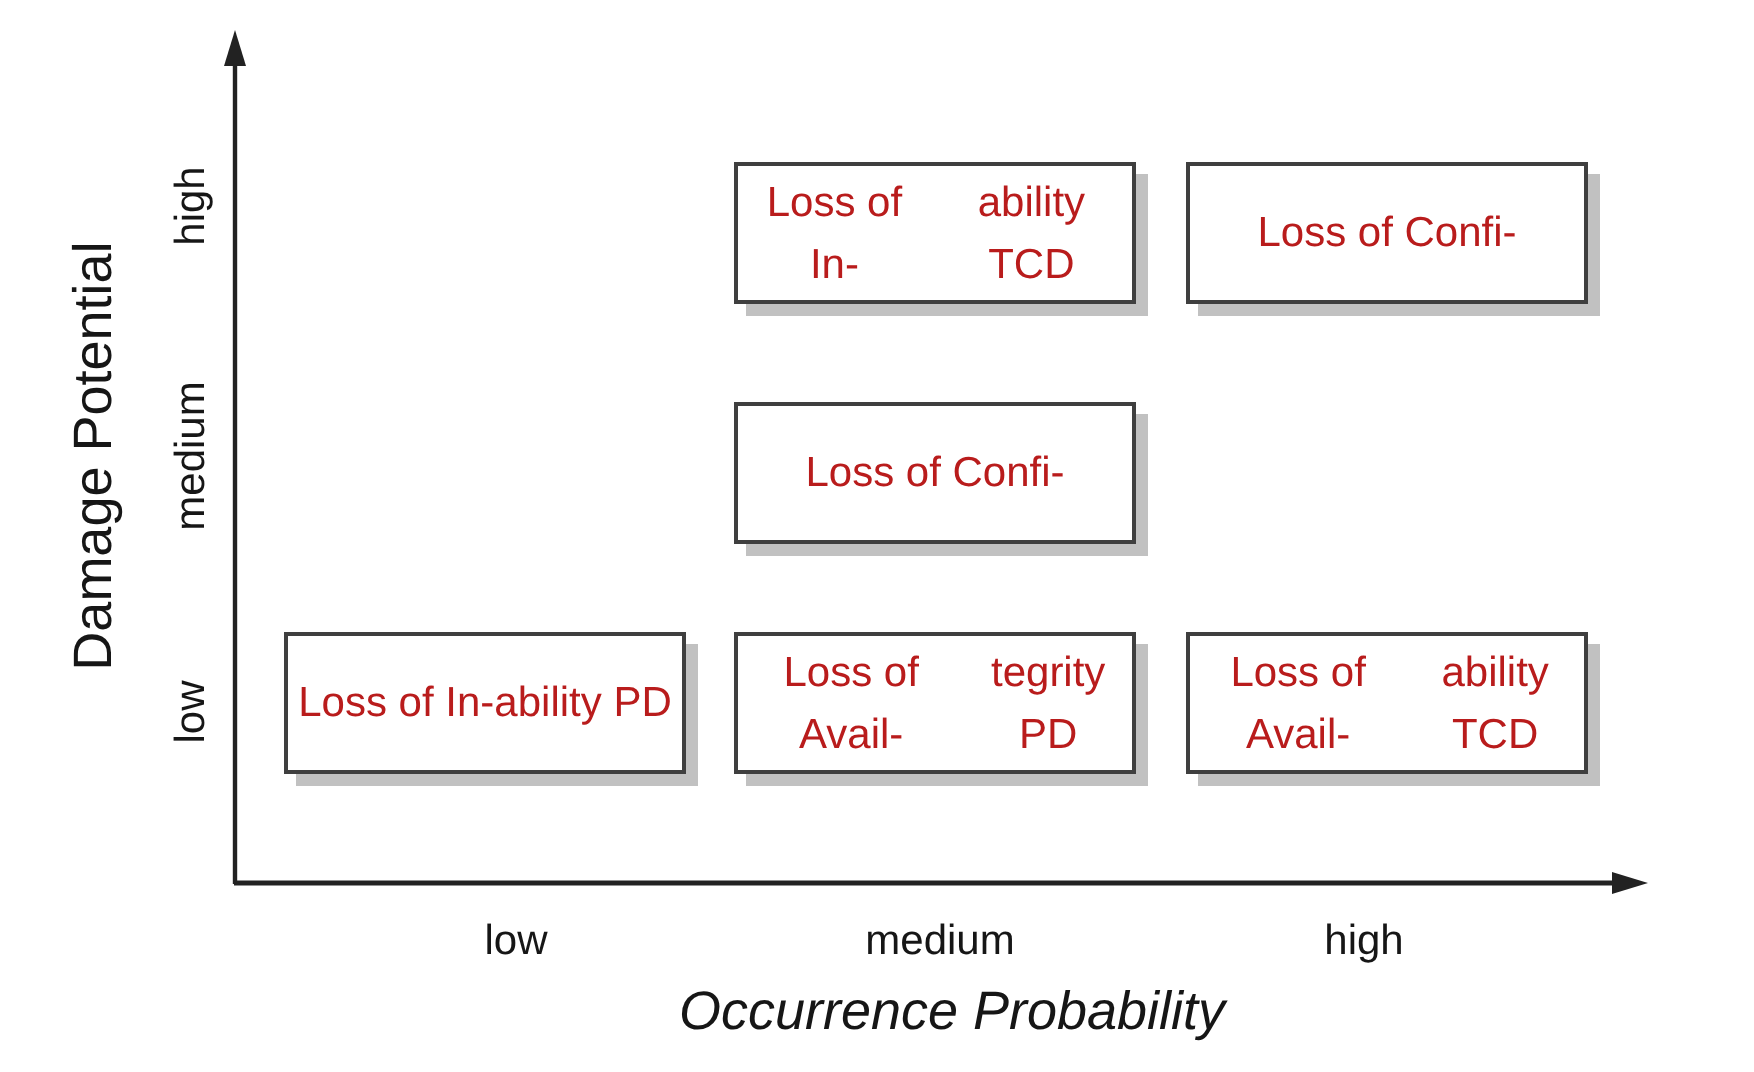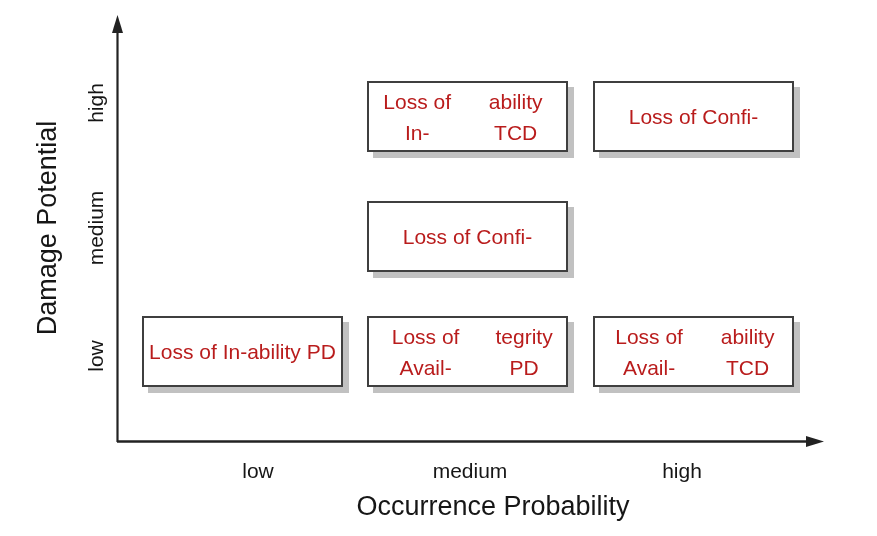--- a/index.html
+++ b/index.html
@@ -23,23 +23,24 @@
     width: 877px;
     height: 536px;
   }
   .axis-label {
     position: absolute;
     font-size: 27px;
     white-space: nowrap;
     color: #161616;
   }
   .x-axis-label {
-    left: 493px;
+    left: 476px;
     top: 506px;
     transform: translate(-50%, -50%);
+    font-style: italic;
   }
   .y-axis-label {
     left: 47px;
     top: 228px;
     transform: translate(-50%, -50%) rotate(-90deg);
   }
   .tick {
     position: absolute;
     font-size: 21px;
     white-space: nowrap;

